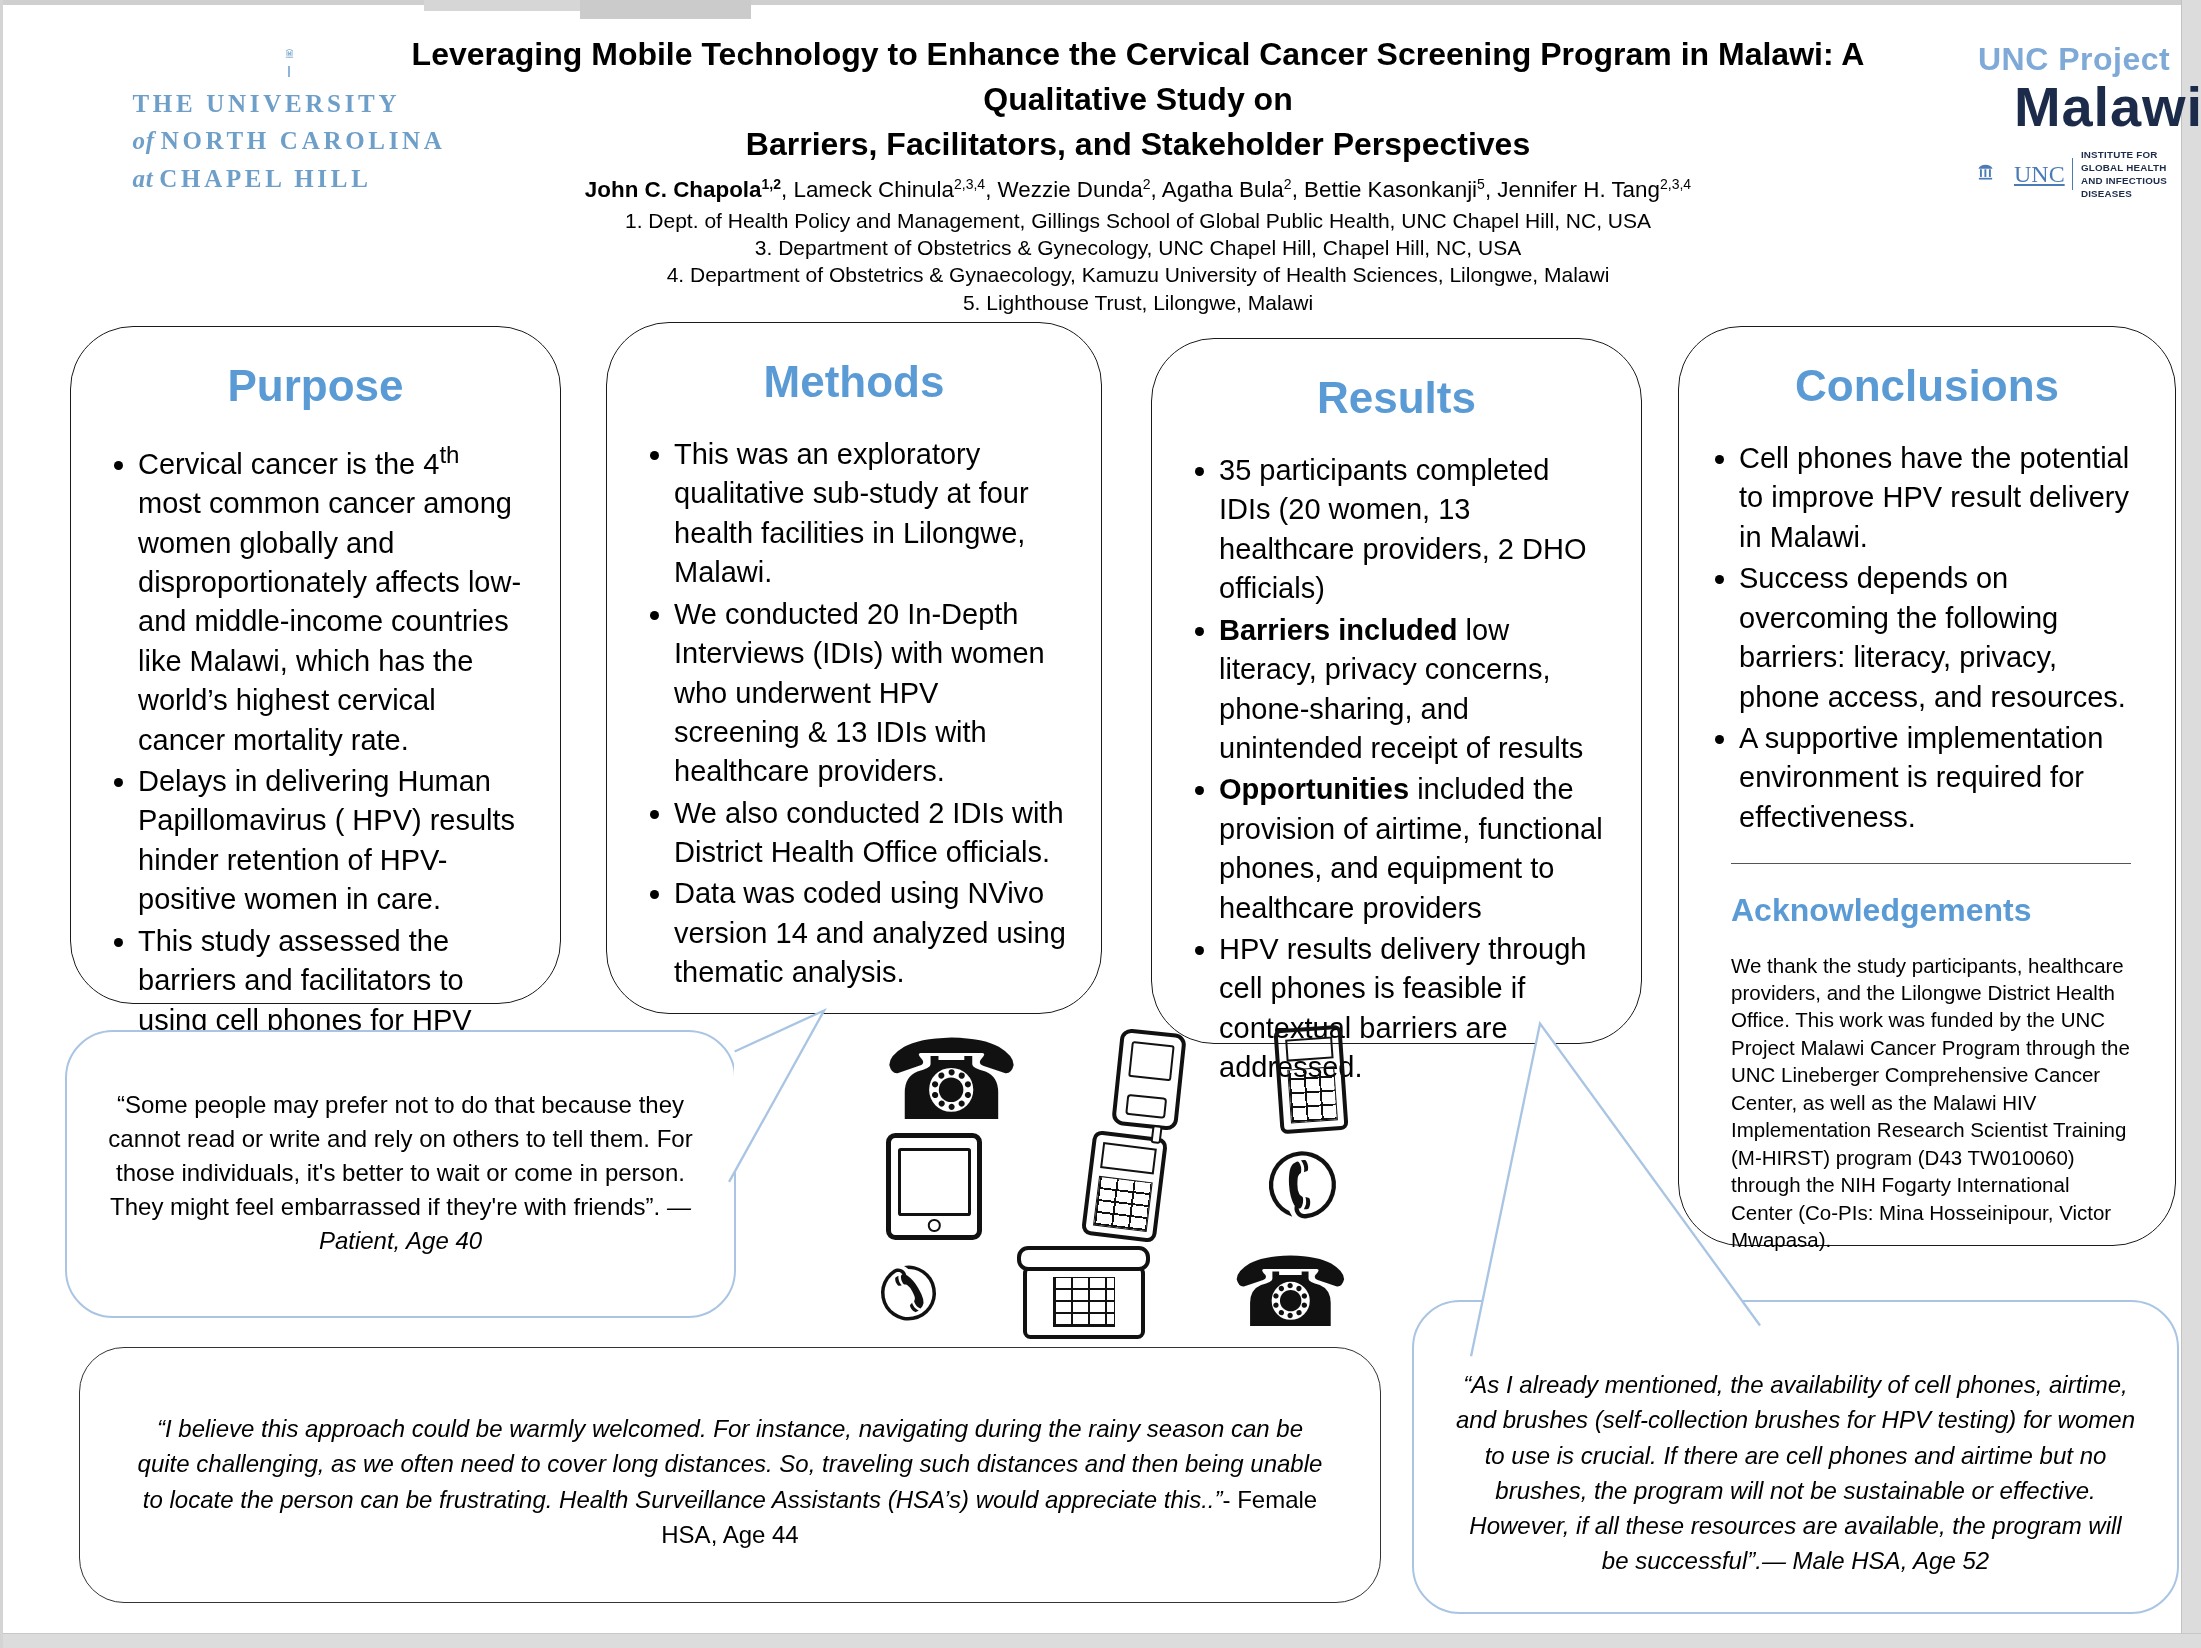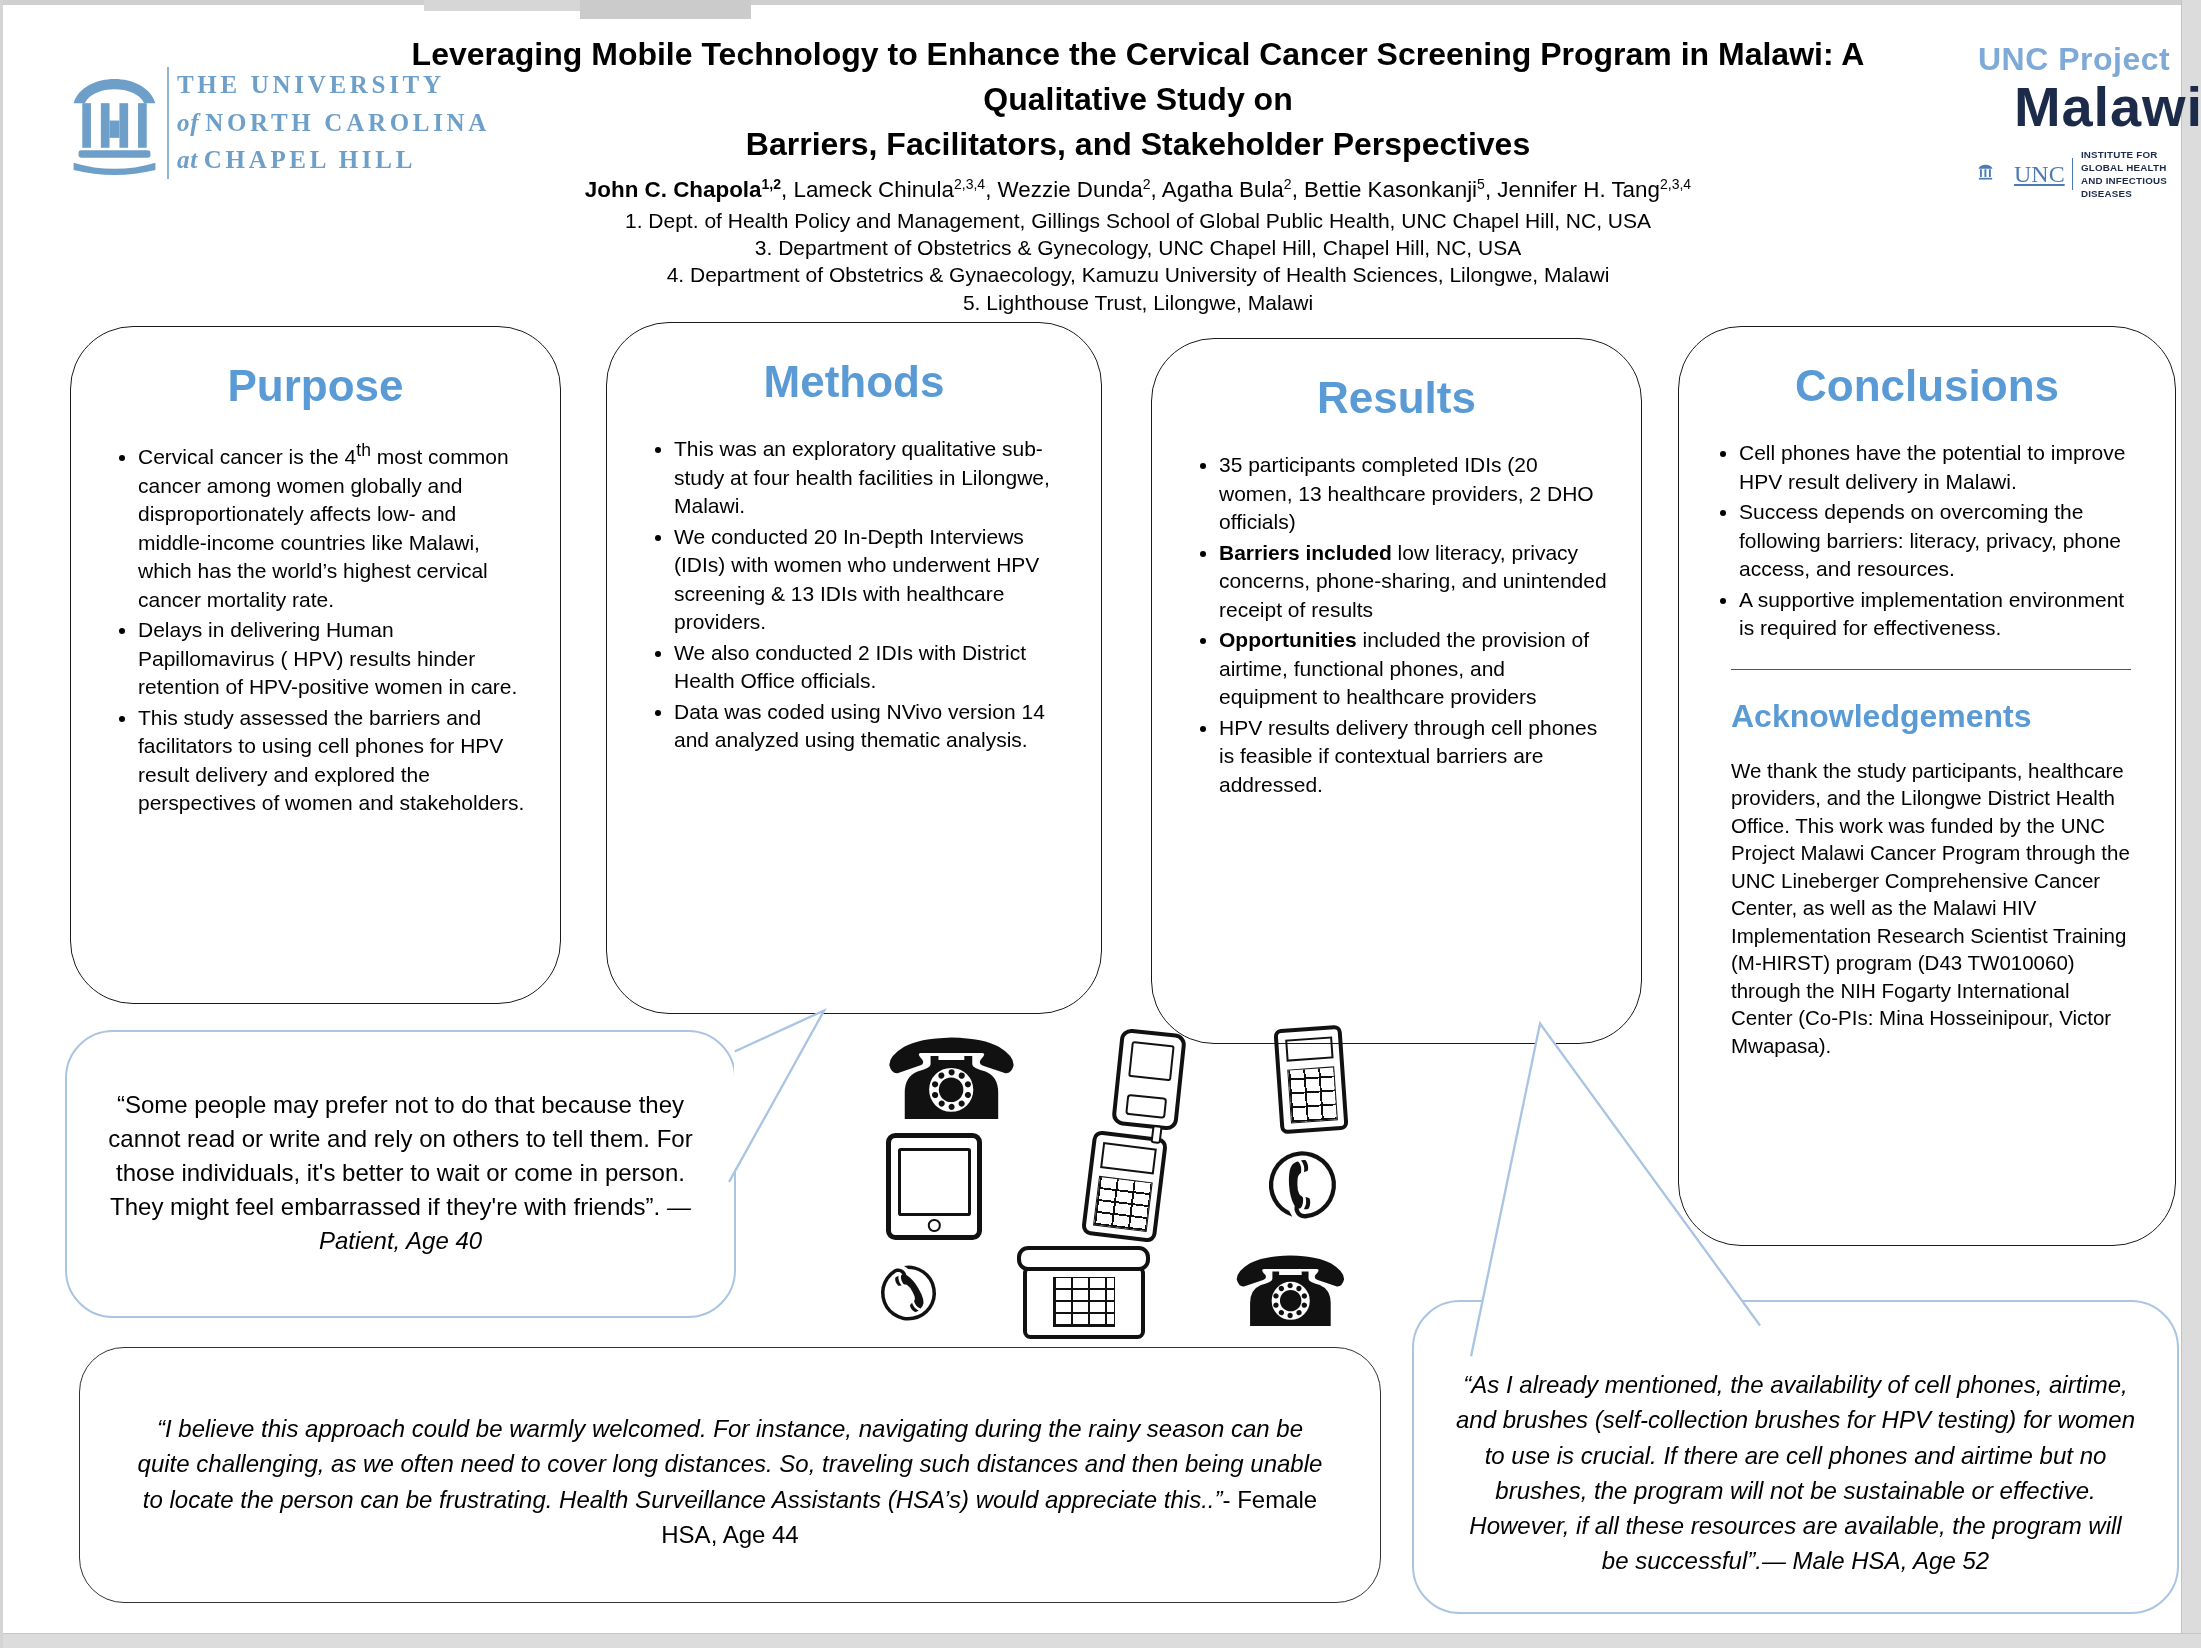--- a/index.html
+++ b/index.html
@@ -10,21 +10,21 @@
   
   .edge{position:absolute;}
   .edge-top{left:0;top:0;width:2202px;height:4.7px;background:#cfcfcf;}
   .edge-notch1{left:424px;top:0;width:172px;height:11.2px;background:#d6d6d6;}
   .edge-notch2{left:580px;top:0;width:171px;height:18.6px;background:#cbcbcb;}
   .edge-right{left:2181px;top:0;width:20.5px;height:1648px;background:#dcdcdc;border-left:0.9px solid #c2c2c2;}
   .edge-bottom{left:0;top:1633px;width:2202px;height:15px;background:#dcdcdc;border-top:0.9px solid #c8c8c8;}
   .edge-left{left:0;top:0;width:2.8px;height:1648px;background:#d4d4d4;}
 
   
-  .unc-logo{position:absolute;left:70px;top:48px;width:438px;height:149px;display:flex;align-items:center;gap:8px;}
+  .unc-logo{position:absolute;left:70px;top:48px;width:438px;height:149px;display:flex;align-items:center;gap:8px;flex-direction:column;}
   .unc-logo .divider{width:1.9px;height:112px;background:#8fb4d8;}
   .unc-logo .logo-text{font-family:"Liberation Serif",serif;color:#6e9fc9;font-size:25px;font-weight:bold;letter-spacing:3.7px;line-height:1.5;white-space:nowrap;}
   .unc-logo .logo-text em{font-family:"Liberation Serif",serif;font-weight:bold;letter-spacing:0.9px;margin-right:5.6px;}
   .title-block{position:absolute;left:392px;top:24px;width:1492px;text-align:center;}
   .title-block h1{margin:8px;font-size:32px;line-height:1.4;font-weight:bold;}
   .authors{margin:9.3px 0 0;font-size:22.4px;}
   .authors sup{font-size:14px;}
   .affils{margin-top:3.7px;font-size:21px;line-height:1.3;}
   .malawi-logo{position:absolute;left:1978px;top:43px;width:210px;line-height:1;}
   .malawi-line1{color:#7fa9d6;font-size:32px;font-weight:bold;letter-spacing:0.5px;}
@@ -34,21 +34,21 @@
   .malawi-div{width:1.9px;height:32px;background:#4b7bb5;}
   .malawi-inst{color:#1c2b4a;font-size:9.8px;font-weight:bold;line-height:1.35;letter-spacing:0.2px;}
 
   
   .box{position:absolute;border:1.9px solid #1a1a1a;border-radius:63px;background:#fff;}
   .box-purpose{left:70px;top:326px;width:489px;height:676px;}
   .box-methods{left:606px;top:322px;width:494px;height:690px;}
   .box-results{left:1151px;top:338px;width:489px;height:704px;}
   .box-conclusions{left:1678px;top:326px;width:496px;height:918px;}
   .box h2{margin:34px 18.6px 28px;text-align:center;font-size:44px;font-weight:bold;color:#5b9bd5;}
-  .box ul{margin:0;padding:0 34px 0 67px;font-size:21px;line-height:1.36;}
+  .box ul{margin:0;padding:0 34px 0 67px;font-size:29px;line-height:1.36;}
   .box li{margin:0 0 1.9px 0;}
   .box-conclusions ul{padding:0 32px 0 60px;}
   .divider-line{margin:26px 44px 0 52px;border-top:1.9px solid #555;}
   .ack-title{margin:28px 37px 22.4px 52px;font-size:32px;font-weight:bold;color:#5b9bd5;}
   .ack-body{margin:0 39px 0 52px;font-size:20.5px;line-height:1.34;}
 
   
   .bubble{position:absolute;background:#fff;text-align:center;}
   .bubble .content{position:relative;z-index:6;}
   .bubble-patient{left:65px;top:1030px;width:667px;height:284px;border:2.3px solid #a9c5e3;border-radius:48px;font-size:24px;line-height:1.42;}

